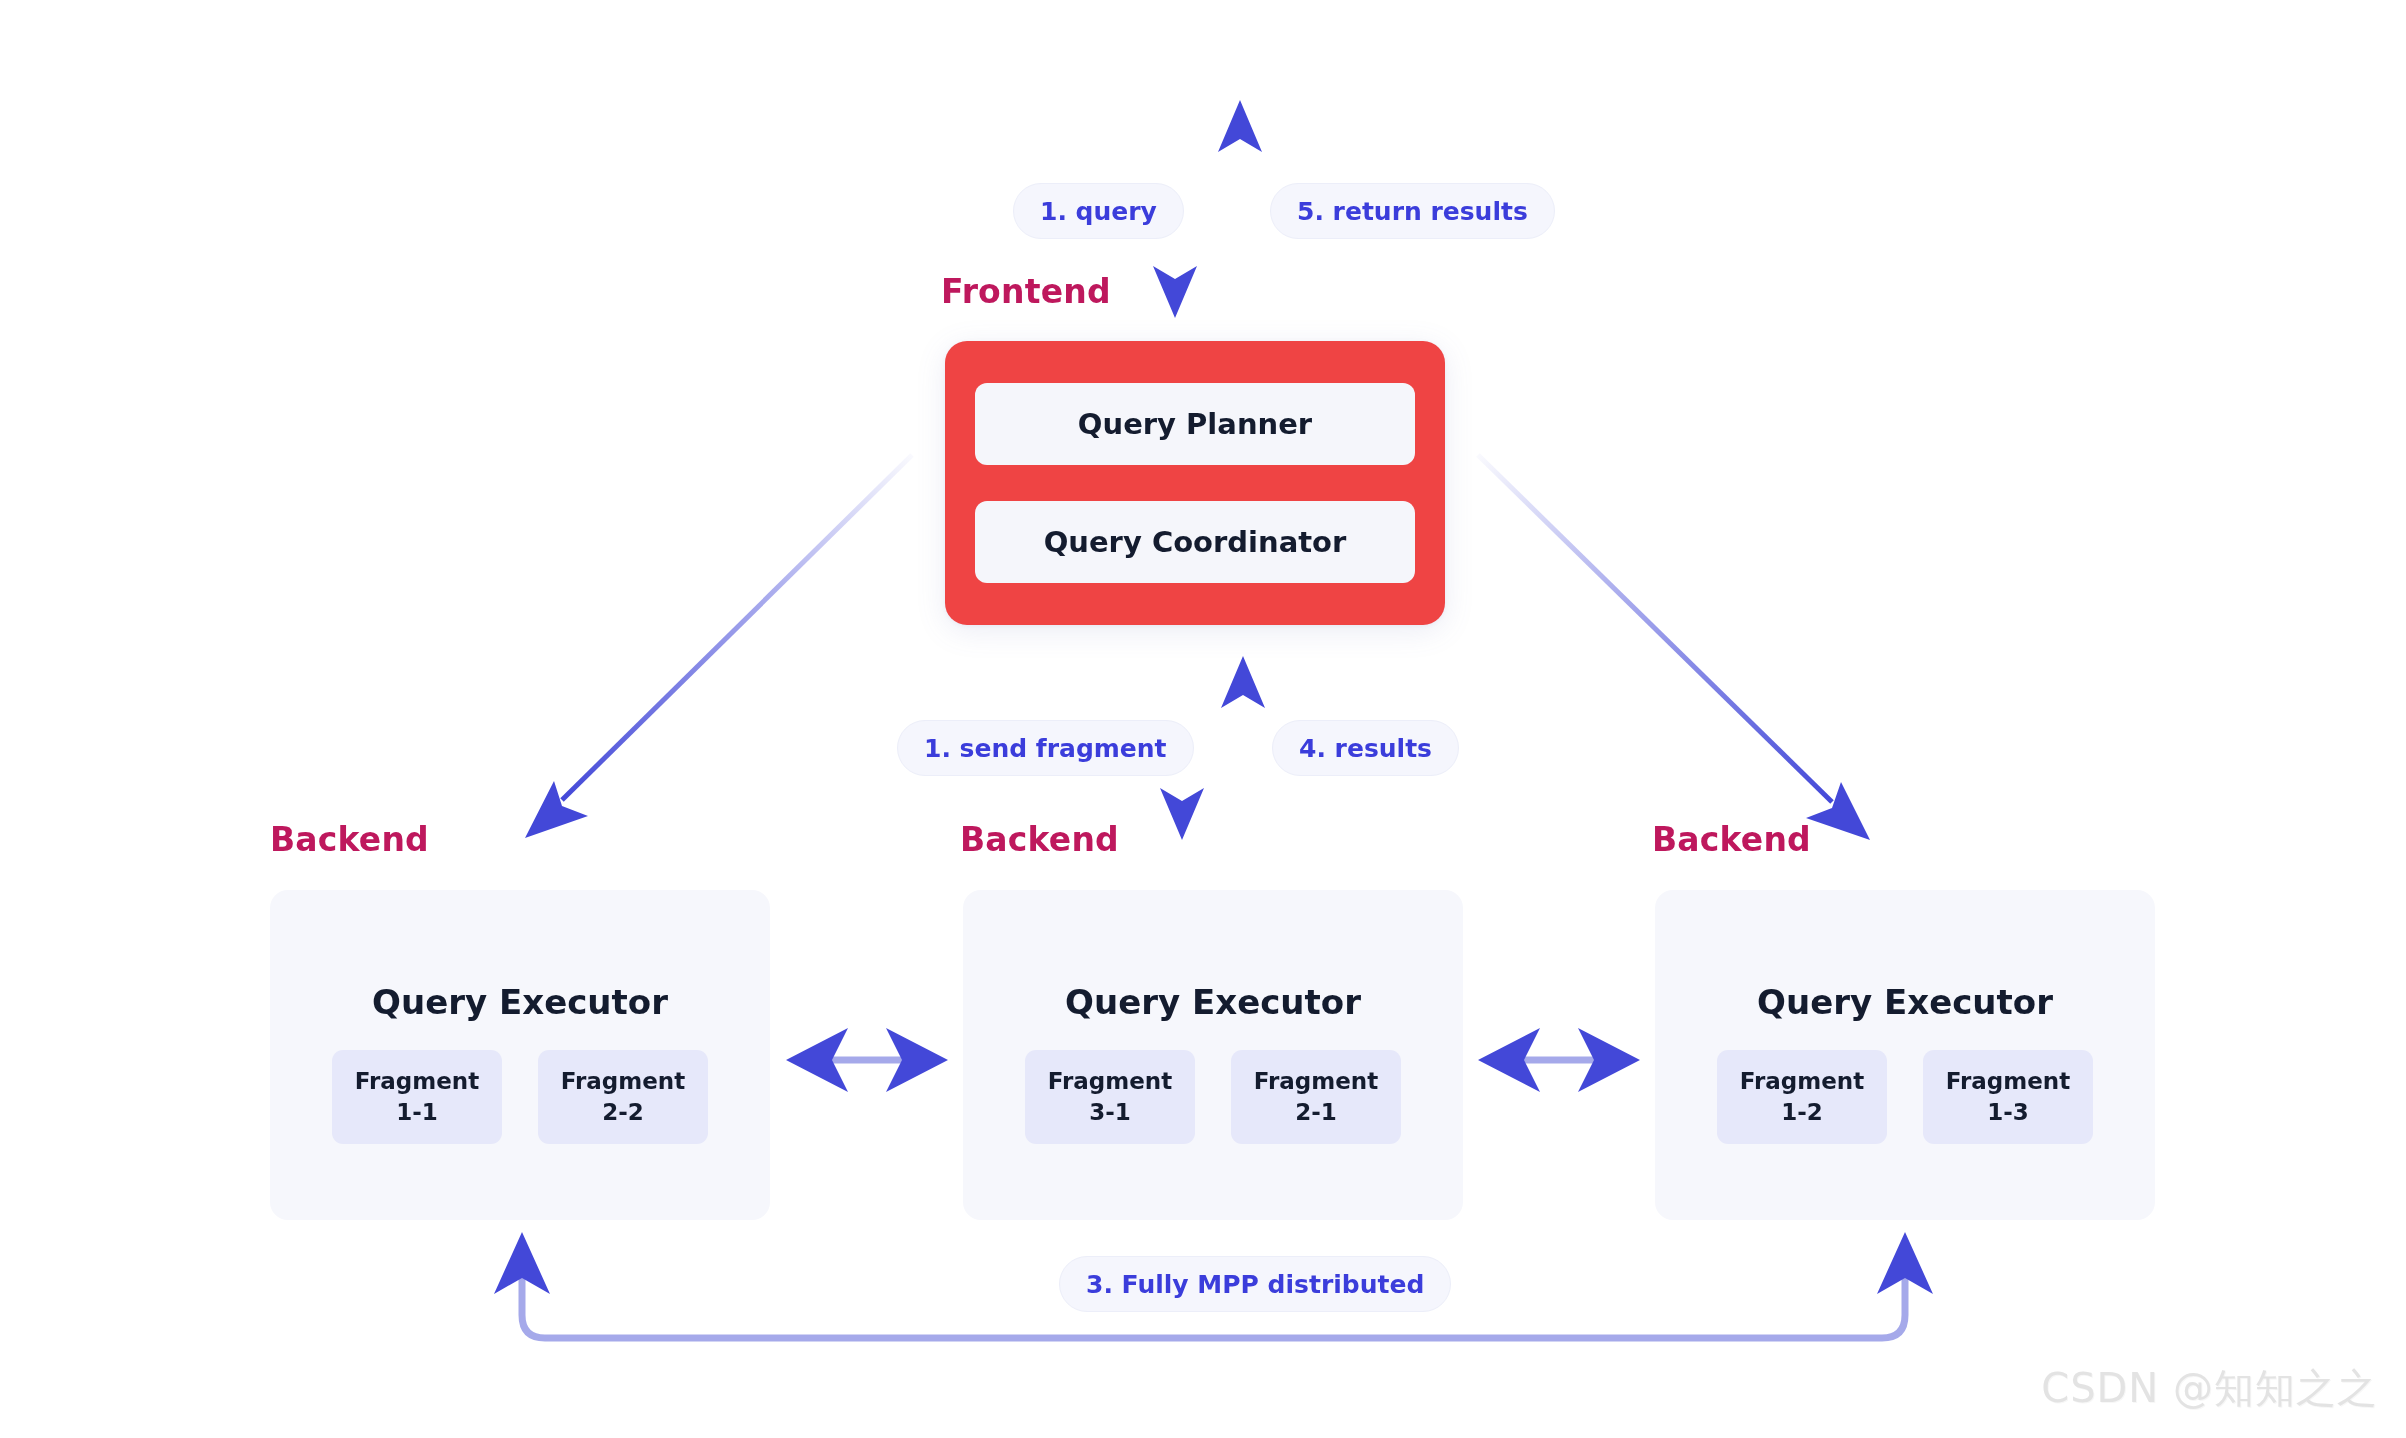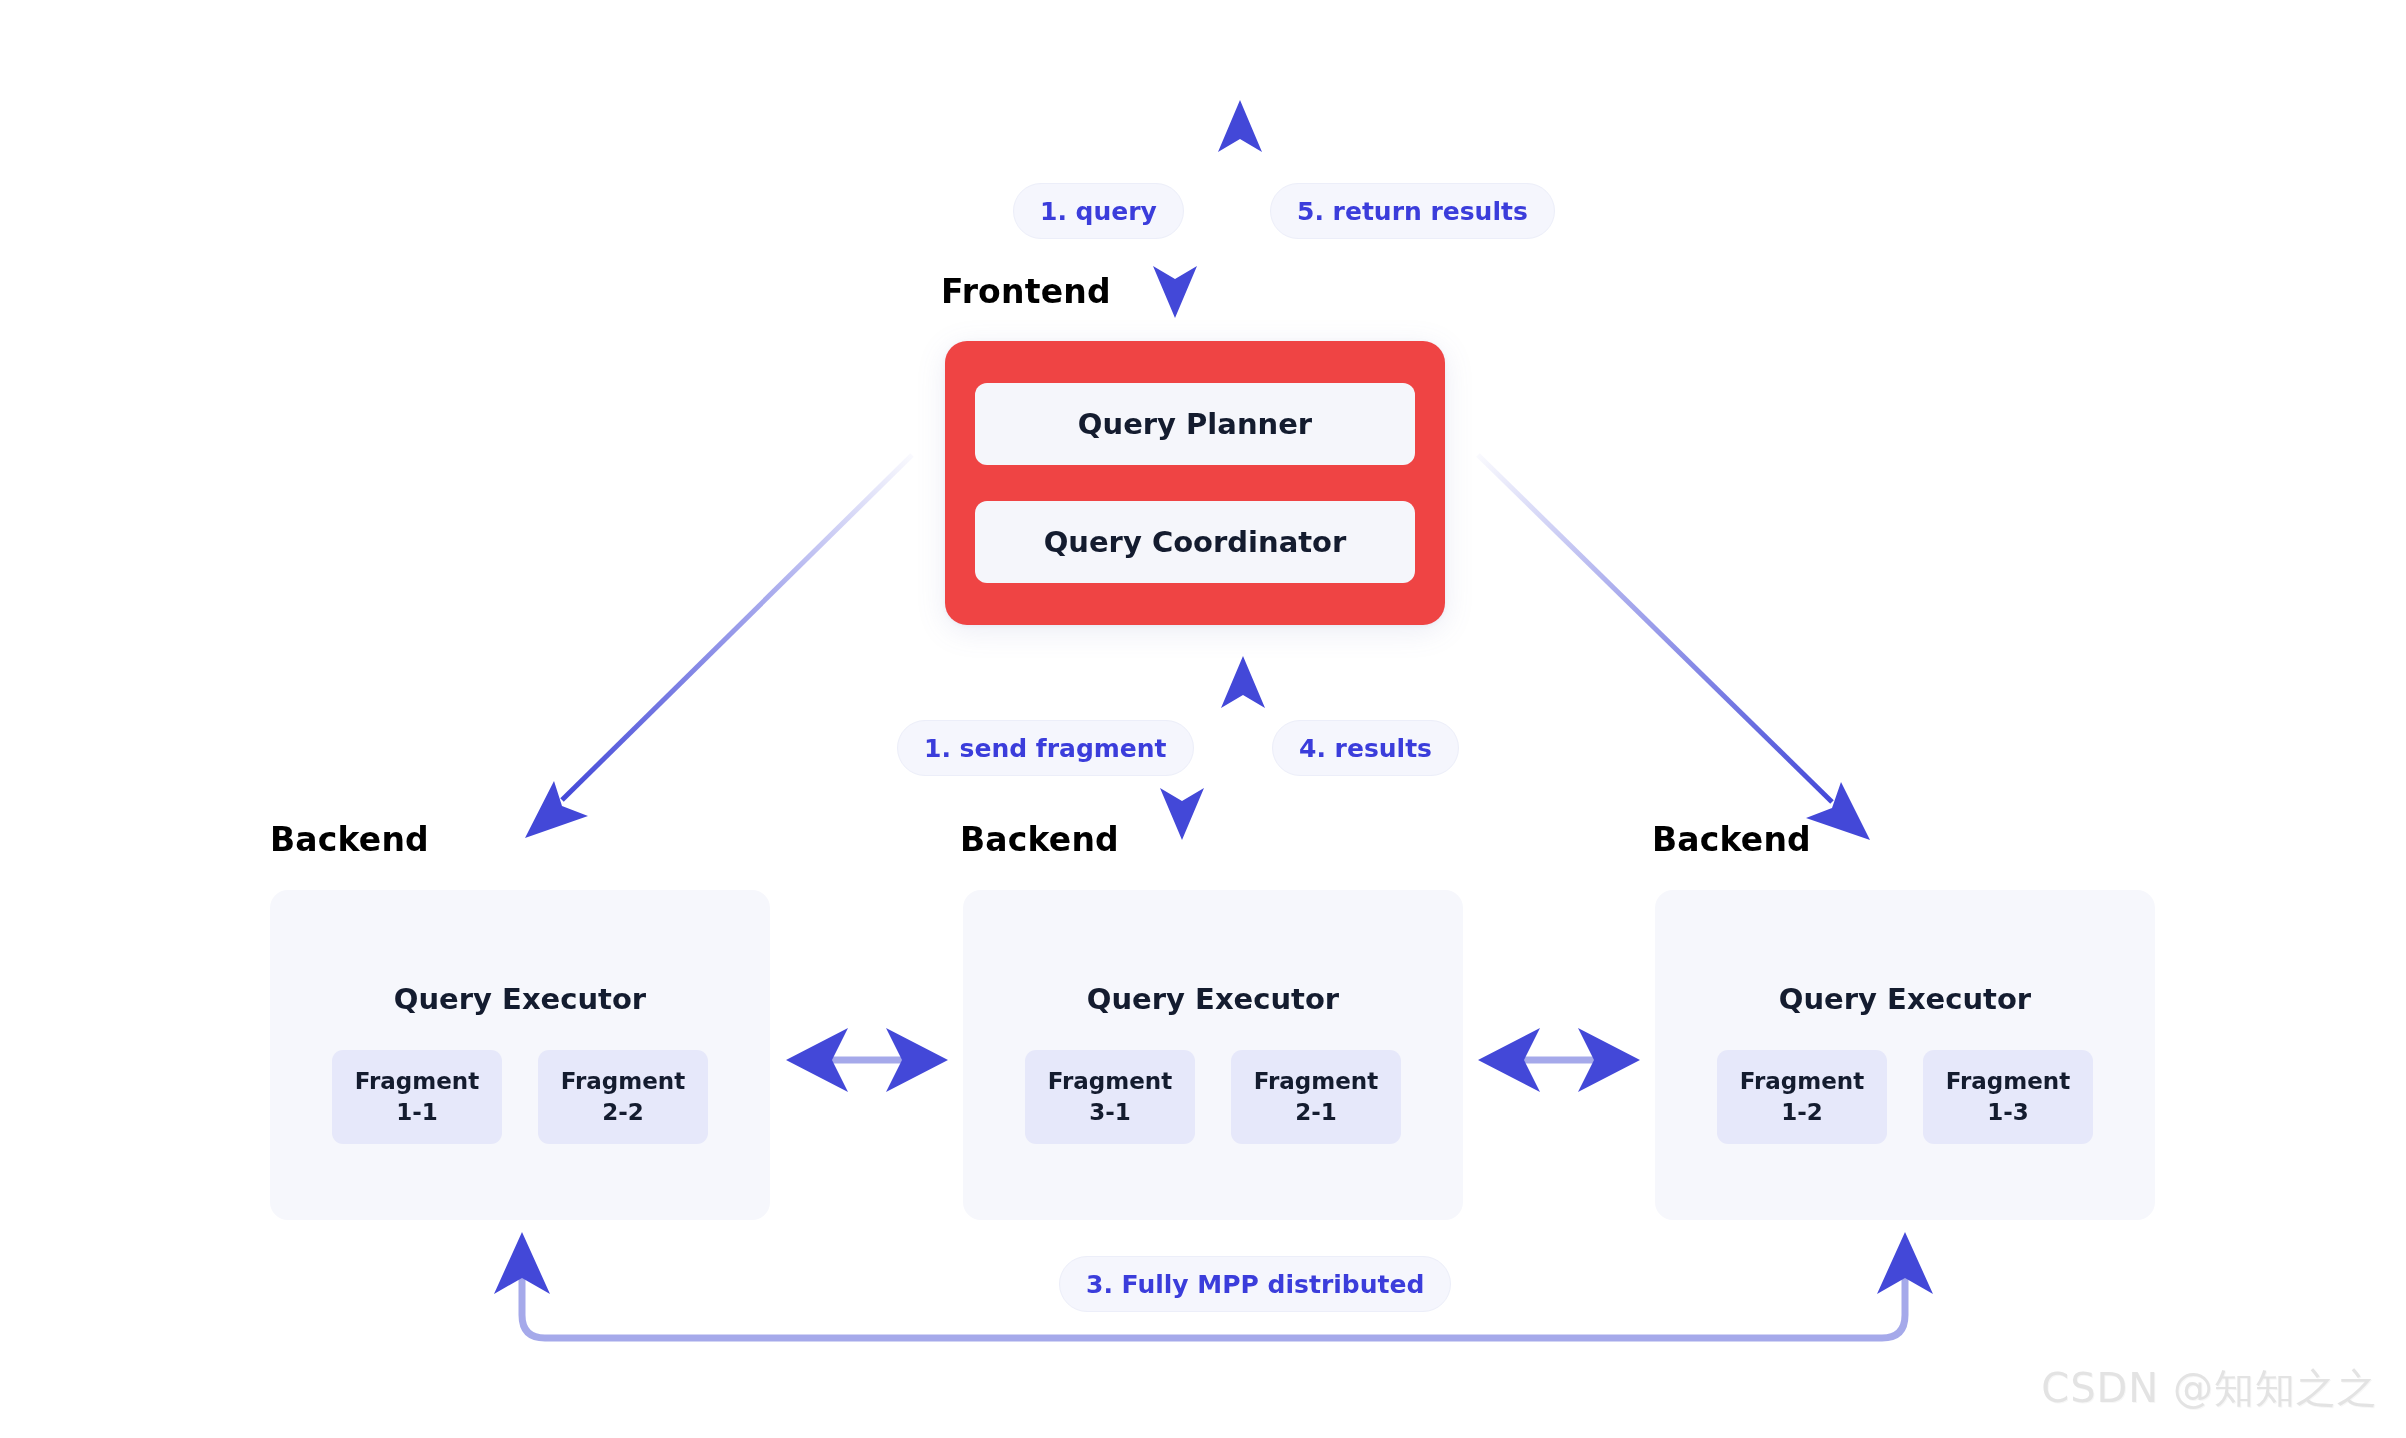--- a/index.html
+++ b/index.html
@@ -31,21 +31,21 @@
     width: 2406px;
     height: 1438px;
     pointer-events: none;
   }
 
   
   .role-label {
     position: absolute;
     font-size: 33px;
     font-weight: bold;
-    color: #000000;
+    color: #be185d;
     letter-spacing: 0.2px;
     white-space: nowrap;
   }
 
   
   .step-pill {
     position: absolute;
     display: flex;
     align-items: center;
     justify-content: center;
@@ -104,21 +104,21 @@
   .backend-card.be-1 { left: 963px; width: 500px; }
   .backend-card.be-2 { left: 1655px; width: 500px; }
 
   .be-title {
     position: absolute;
     left: 0;
     top: 92px;
     width: 100%;
     text-align: center;
     color: #141c2f;
-    font-size: 29px;
+    font-size: 34px;
     font-weight: bold;
   }
   .frag-row {
     position: absolute;
     left: 0;
     top: 160px;
     width: 100%;
     display: flex;
     justify-content: center;
     gap: 36px;

